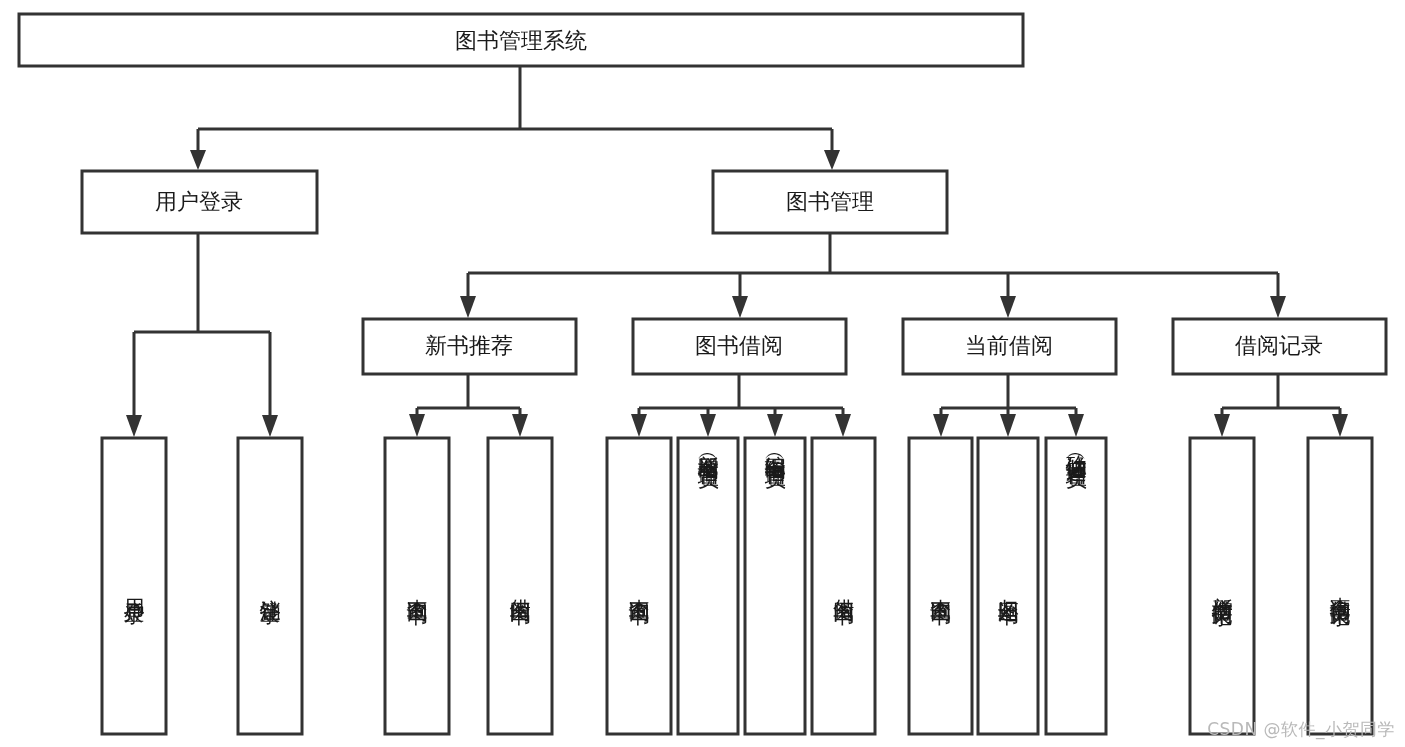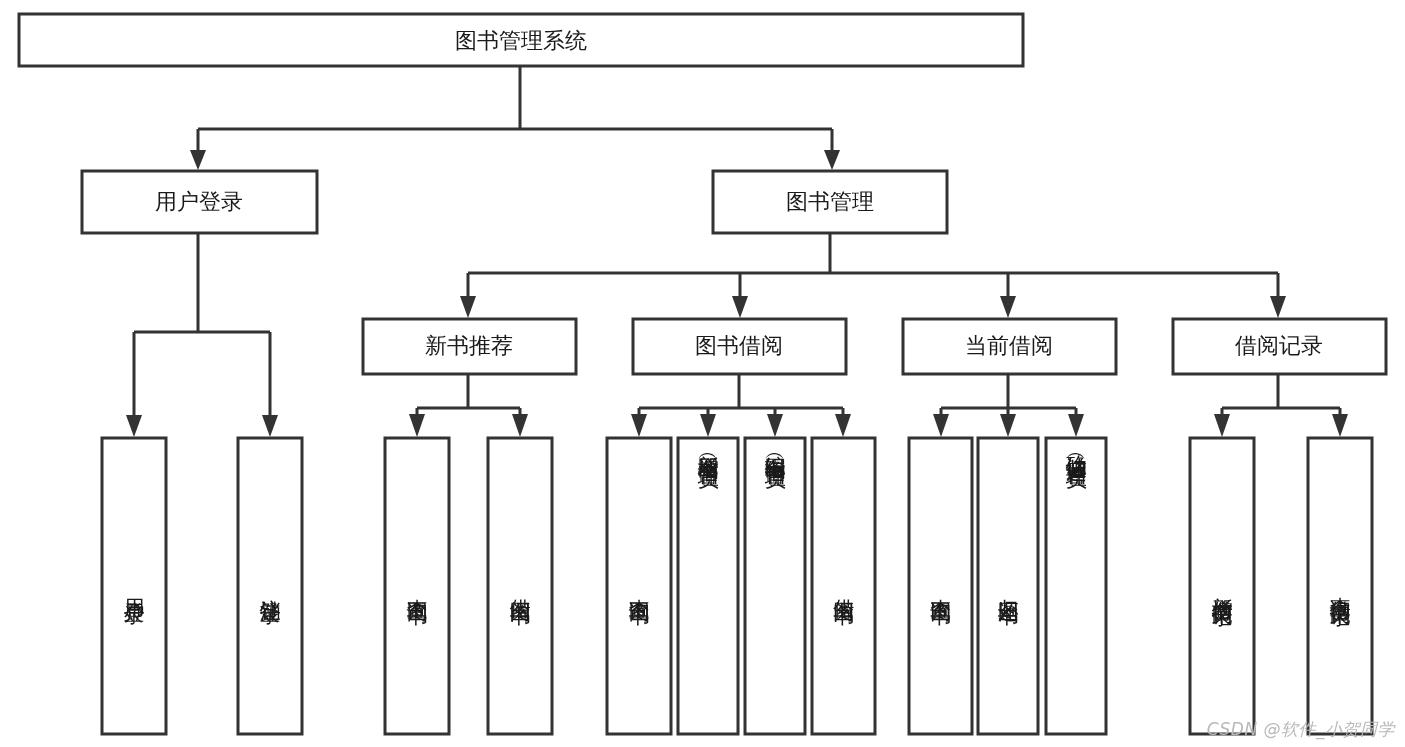--- a/index.html
+++ b/index.html
@@ -73,21 +73,20 @@
   }
   .watermark {
     position: absolute;
     right: 10px;
     bottom: 6px;
     font-family: "DejaVu Sans", "Liberation Sans", sans-serif;
     font-size: 17px;
     color: #b9b9b9;
     letter-spacing: 0.5px;
     white-space: nowrap;
-    font-style: italic;
   }
 </style>
 </head>
 <body>
 
 <div id="diagram-root">
 
   <svg class="diagram" viewBox="0 0 1405 747" xmlns="http://www.w3.org/2000/svg">
 
     <g>

